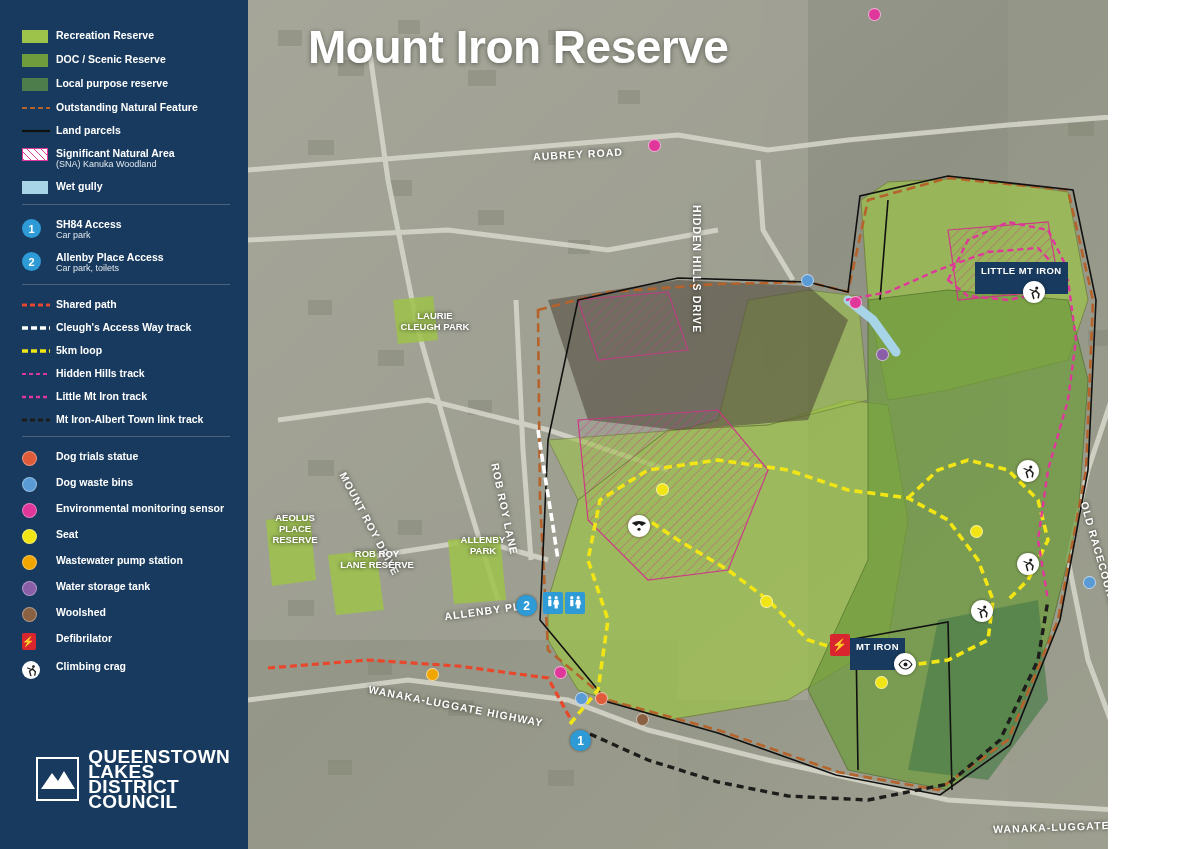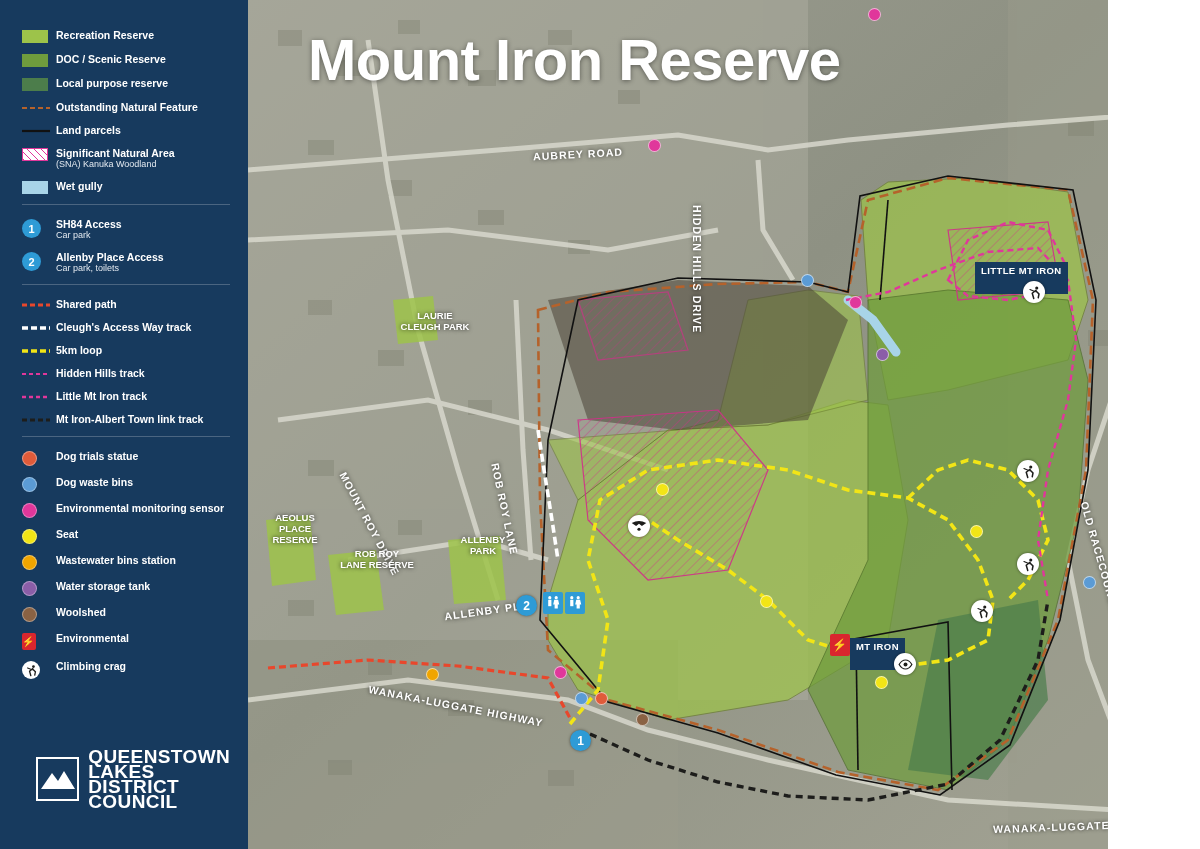--- a/index.html
+++ b/index.html
@@ -133,22 +133,22 @@
   #map {
     position: absolute;
     left: 248px; top: 0;
     width: 952px; height: 849px;
     overflow: hidden;
   }
   #map-svg { position: absolute; left: 0; top: 0; }
 
   #map-title {
     position: absolute;
-    left: 60px; top: 26px;
-    font-size: 58px;
+    left: 60px; top: 20px;
+    font-size: 46px;
     font-weight: bold;
     color: #ffffff;
     letter-spacing: -0.5px;
     text-shadow: 0 1px 5px rgba(0,0,0,0.45);
     white-space: nowrap;
   }
 
   .road-label {
     position: absolute;
     color: #ffffff;
@@ -400,39 +400,39 @@
       <div class="legend-row">
         <span class="swatch-wrap">
             <span class="sw-dot" style="background:#f2e516"></span>
           </span>
         <span class="legend-label">Seat</span>
       </div>
       <div class="legend-row">
         <span class="swatch-wrap">
             <span class="sw-dot" style="background:#f0a500"></span>
           </span>
-        <span class="legend-label">Wastewater bins station</span>
+        <span class="legend-label">Wastewater pump station</span>
       </div>
       <div class="legend-row">
         <span class="swatch-wrap">
             <span class="sw-dot" style="background:#8b5ea8"></span>
           </span>
         <span class="legend-label">Water storage tank</span>
       </div>
       <div class="legend-row">
         <span class="swatch-wrap">
             <span class="sw-dot" style="background:#8a6243"></span>
           </span>
         <span class="legend-label">Woolshed</span>
       </div>
       <div class="legend-row">
         <span class="swatch-wrap">
           <span class="sw-icon" style="background:#d9262e;color:#ffffff;border-radius:2px;width:14px;height:17px;font-size:10px;">⚡</span>
         </span>
-        <span class="legend-label">Environmental</span>
+        <span class="legend-label">Defibrilator</span>
       </div>
       <div class="legend-row">
         <span class="swatch-wrap">
           <span class="sw-icon">
             <svg width="13" height="13" viewBox="0 0 20 20">
                 <circle cx="13" cy="4" r="2.1" fill="#1d1d1b"></circle>
                 <path d="M12 7 L7 11 L9 18" stroke="#1d1d1b" stroke-width="2" fill="none" stroke-linecap="round"></path>
                 <path d="M12 8 L16 12 L15 17" stroke="#1d1d1b" stroke-width="2" fill="none" stroke-linecap="round"></path>
                 <path d="M11 9 L4 6" stroke="#1d1d1b" stroke-width="1.6" fill="none" stroke-linecap="round"></path>
               </svg>

